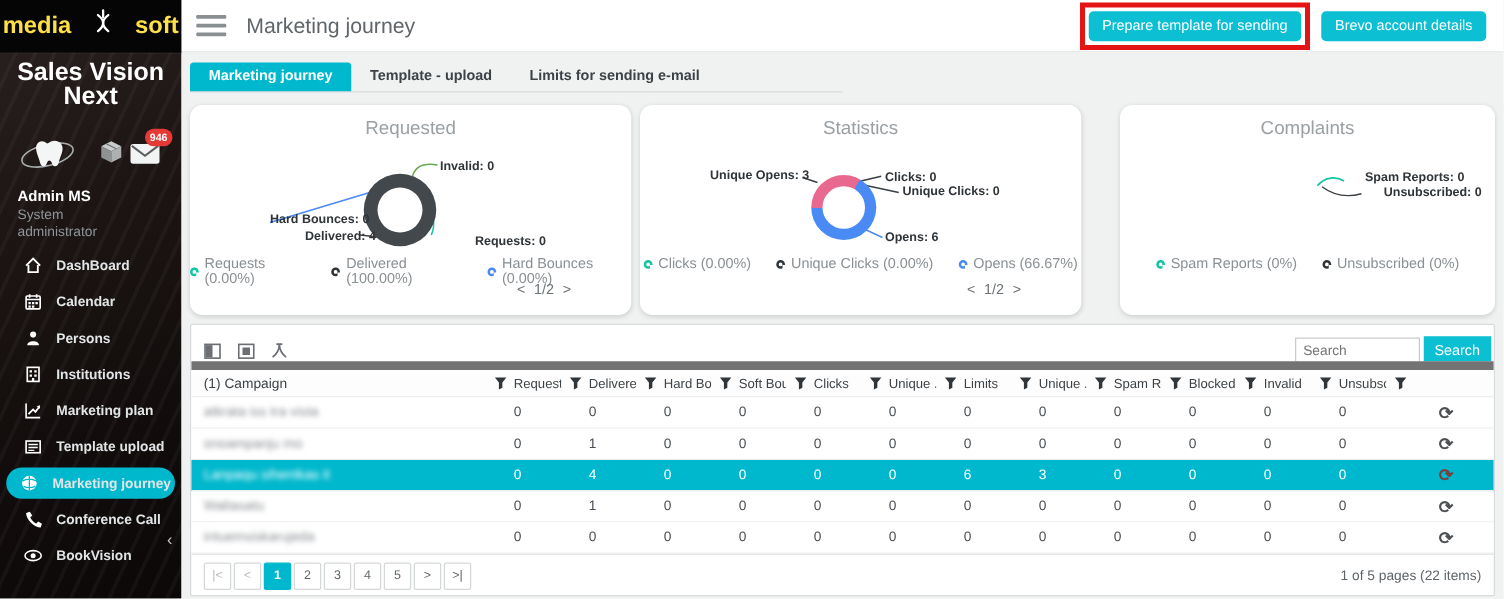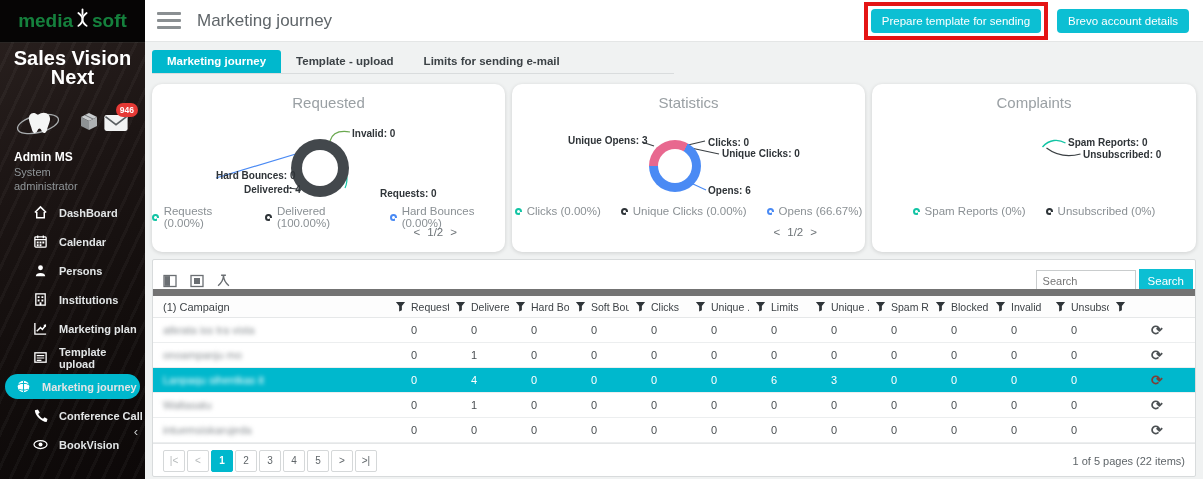--- a/index.html
+++ b/index.html
@@ -6,35 +6,35 @@
   body { font-family:"Liberation Sans", sans-serif; background:#fff; }
   .app { position:relative; width:1203px; height:479px; overflow:hidden; background:#f0f2f2; }
 
   
   .sidebar { position:absolute; left:0; top:0; width:145px; height:479px;
     background:linear-gradient(155deg,#2b2220 0%,#1c1514 35%,#120d0c 70%,#0c0808 100%); z-index:5; }
   .sidebar::before { content:""; position:absolute; inset:0;
     background:repeating-linear-gradient(115deg, rgba(255,255,255,.035) 0 3px, rgba(0,0,0,0) 3px 14px);
     pointer-events:none; }
   .logo-block { height:42px; background:#060505; display:flex; align-items:center; justify-content:center;
-    gap:1px; color:#15803d; font-size:19px; font-weight:bold; position:relative;text-align:center; }
+    gap:17px; color:#fde047; font-size:19px; font-weight:bold; position:relative;text-align:center; }
   .logo-glyph { display:inline-block; margin:0 1px; }
   .brand { height:50px; display:flex; align-items:center; justify-content:center; text-align:center;
     color:#fff; font-size:20px; line-height:0.95; font-weight:bold; border-top:1px solid #2a2624; }
   .user-block { position:relative; height:100px; padding:10px 12px 0 14px; }
   .user-icons-row { position:relative; height:44px; }
   .tooth-wrap { position:absolute; left:0; top:6px; }
   .user-right-icons { position:absolute; right:4px; top:8px; display:flex; gap:3px; align-items:flex-end; }
   .mail-wrap { position:relative; }
   .badge { position:absolute; right:-9px; top:-10px; background:#e53935; color:#fff; font-size:8.5px;
     font-weight:bold; border-radius:9px; padding:2px 4px; min-width:17px; text-align:center; }
   .user-name { color:#fff; font-size:12px; font-weight:bold; margin-top:4px; }
   .user-role { color:#8f9598; font-size:11px; line-height:1.25; width:82px; margin-top:2px; }
   .nav { position:relative; margin-top:6px; }
-  .nav-item { height:29px; display:flex; align-items:center; gap:10px; padding-left:32px;
+  .nav-item { height:29px; display:flex; align-items:center; gap:10px; padding-left:18px;
     color:#e2e5e6; font-size:11px; font-weight:bold; cursor:pointer; position:relative; }
   .nav-item .nicon { width:17px; height:16px; display:flex; align-items:center; justify-content:center; color:#fff; }
   .nav-item .nicon svg { width:15px; height:15px; }
   .nav-item.active { background:#00b8cd; border-radius:14px; margin:2px 5px; height:25px; padding-left:10px; }
   .collapse-chevron { position:absolute; right:7px; top:424px; color:#c7cacb; font-size:13px; cursor:pointer; z-index:6;}
 
   
   .main { position:absolute; left:145px; top:0; width:1058px; height:479px; display:flex; flex-direction:column; }
   .topbar { background:#fff; height:42px; border-bottom:1px solid #e4e6e6; display:flex; align-items:center;
     padding:0 14px 0 12px; flex:none; }
@@ -47,21 +47,21 @@
   .red-annotation { border:4px solid #e41414; padding:3px; margin-right:9px; }
 
   .tabs { display:flex; margin:8px 0 0 7px; width:522px; border-bottom:1px solid #d9dcdd; }
   .tab { padding:5px 15px 6px; font-size:11.5px; font-weight:bold; color:#3c4246; cursor:pointer; }
   .tab.active { background:#00b8cd; color:#fff; border-radius:3px 3px 0 0; }
 
   
   .cards { display:flex; gap:7px; margin:10px 7px 0; flex:none; }
   .card { position:relative; background:#fff; border-radius:10px; height:168px;
     box-shadow:0 1px 4px rgba(0,0,0,.14); width:353px; }
-  .card:last-child { width:auto; flex:1; }
+  .card:last-child { width:auto; flex:1;margin-left:24px; }
   .card-title { position:absolute; top:10px; left:0; right:0; text-align:center; color:#9aa0a4; font-size:15px; }
   .lines { position:absolute; inset:0; width:100%; height:100%; pointer-events:none; }
   .donut { position:absolute; border-radius:50%; }
   .donut::after { content:""; position:absolute; background:#fff; border-radius:50%; }
   .donut-0 { left:139px; top:55px; width:58px; height:58px; background:#43484c; }
   .donut-0::after { inset:11px; }
   .donut-1 { left:137px; top:56px; width:52px; height:52px;
     background:conic-gradient(from 30deg,#4a8af4 0 240deg,#e8688f 240deg 360deg); }
   .donut-1::after { inset:9px; }
   .callout { position:absolute; font-size:10px; font-weight:bold; color:#2f3438; white-space:nowrap; }

